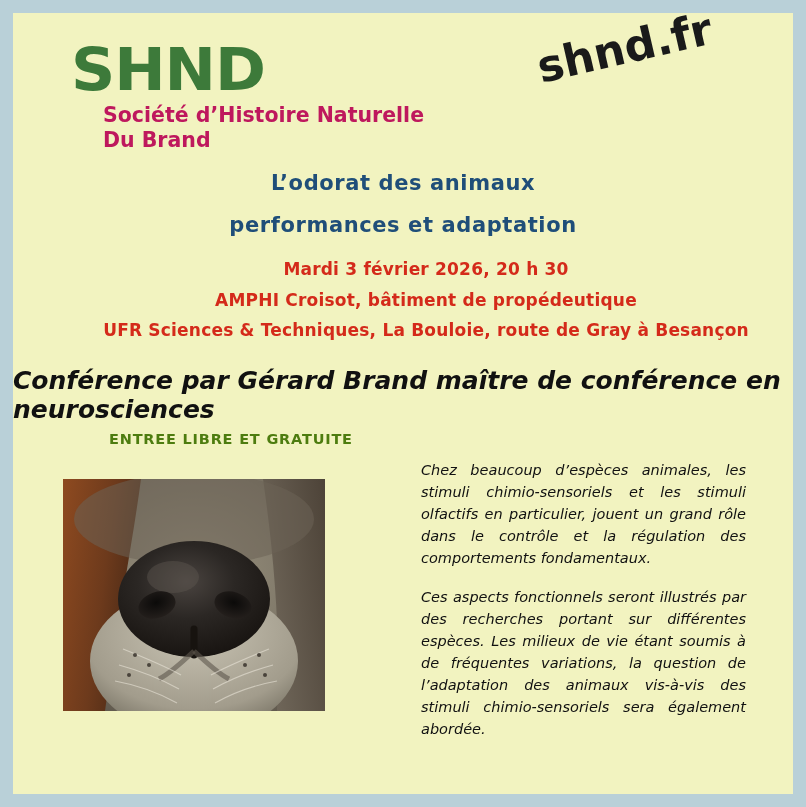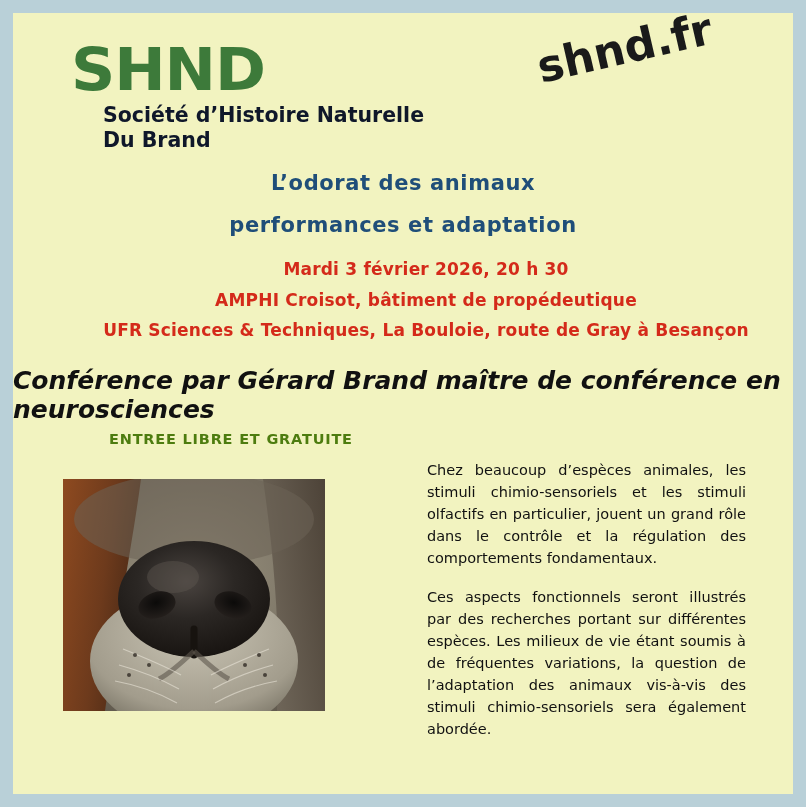--- a/index.html
+++ b/index.html
@@ -37,21 +37,21 @@
     color: #3d7a3a;
     line-height: 1;
     margin-left: 8px;
     transform: scaleX(1.06);
     transform-origin: left center;
   }
   .logo-sub {
     font-family: "DejaVu Sans", sans-serif;
     font-weight: bold;
     font-size: 20.5px;
-    color: #0f172a;
+    color: #be185d;
     line-height: 1.22;
     margin-top: 4px;
     margin-left: 40px;
   }
   .site-tag {
     position: absolute;
     left: 519px;
     top: 30px;
     font-family: "DejaVu Sans", sans-serif;
     font-weight: bold;
@@ -130,21 +130,21 @@
     position: absolute;
     left: 398px;
     top: 446px;
     width: 335px;
     font-family: "DejaVu Sans", sans-serif;
     font-size: 14.5px;
     line-height: 1.52;
     color: #111111;
     text-align: justify;
   }
-  .body-col p { margin: 0 0 17px 16px; }
+  .body-col p { margin: 0 0 17px 10px; font-style: italic; }
   .body-col p:last-child { margin-bottom: 0; }
 </style>
 </head>
 <body>
 
 <div class="poster">
 
   <div class="logo-block">
     <div class="logo-shnd">SHND</div>
     <div class="logo-sub">

